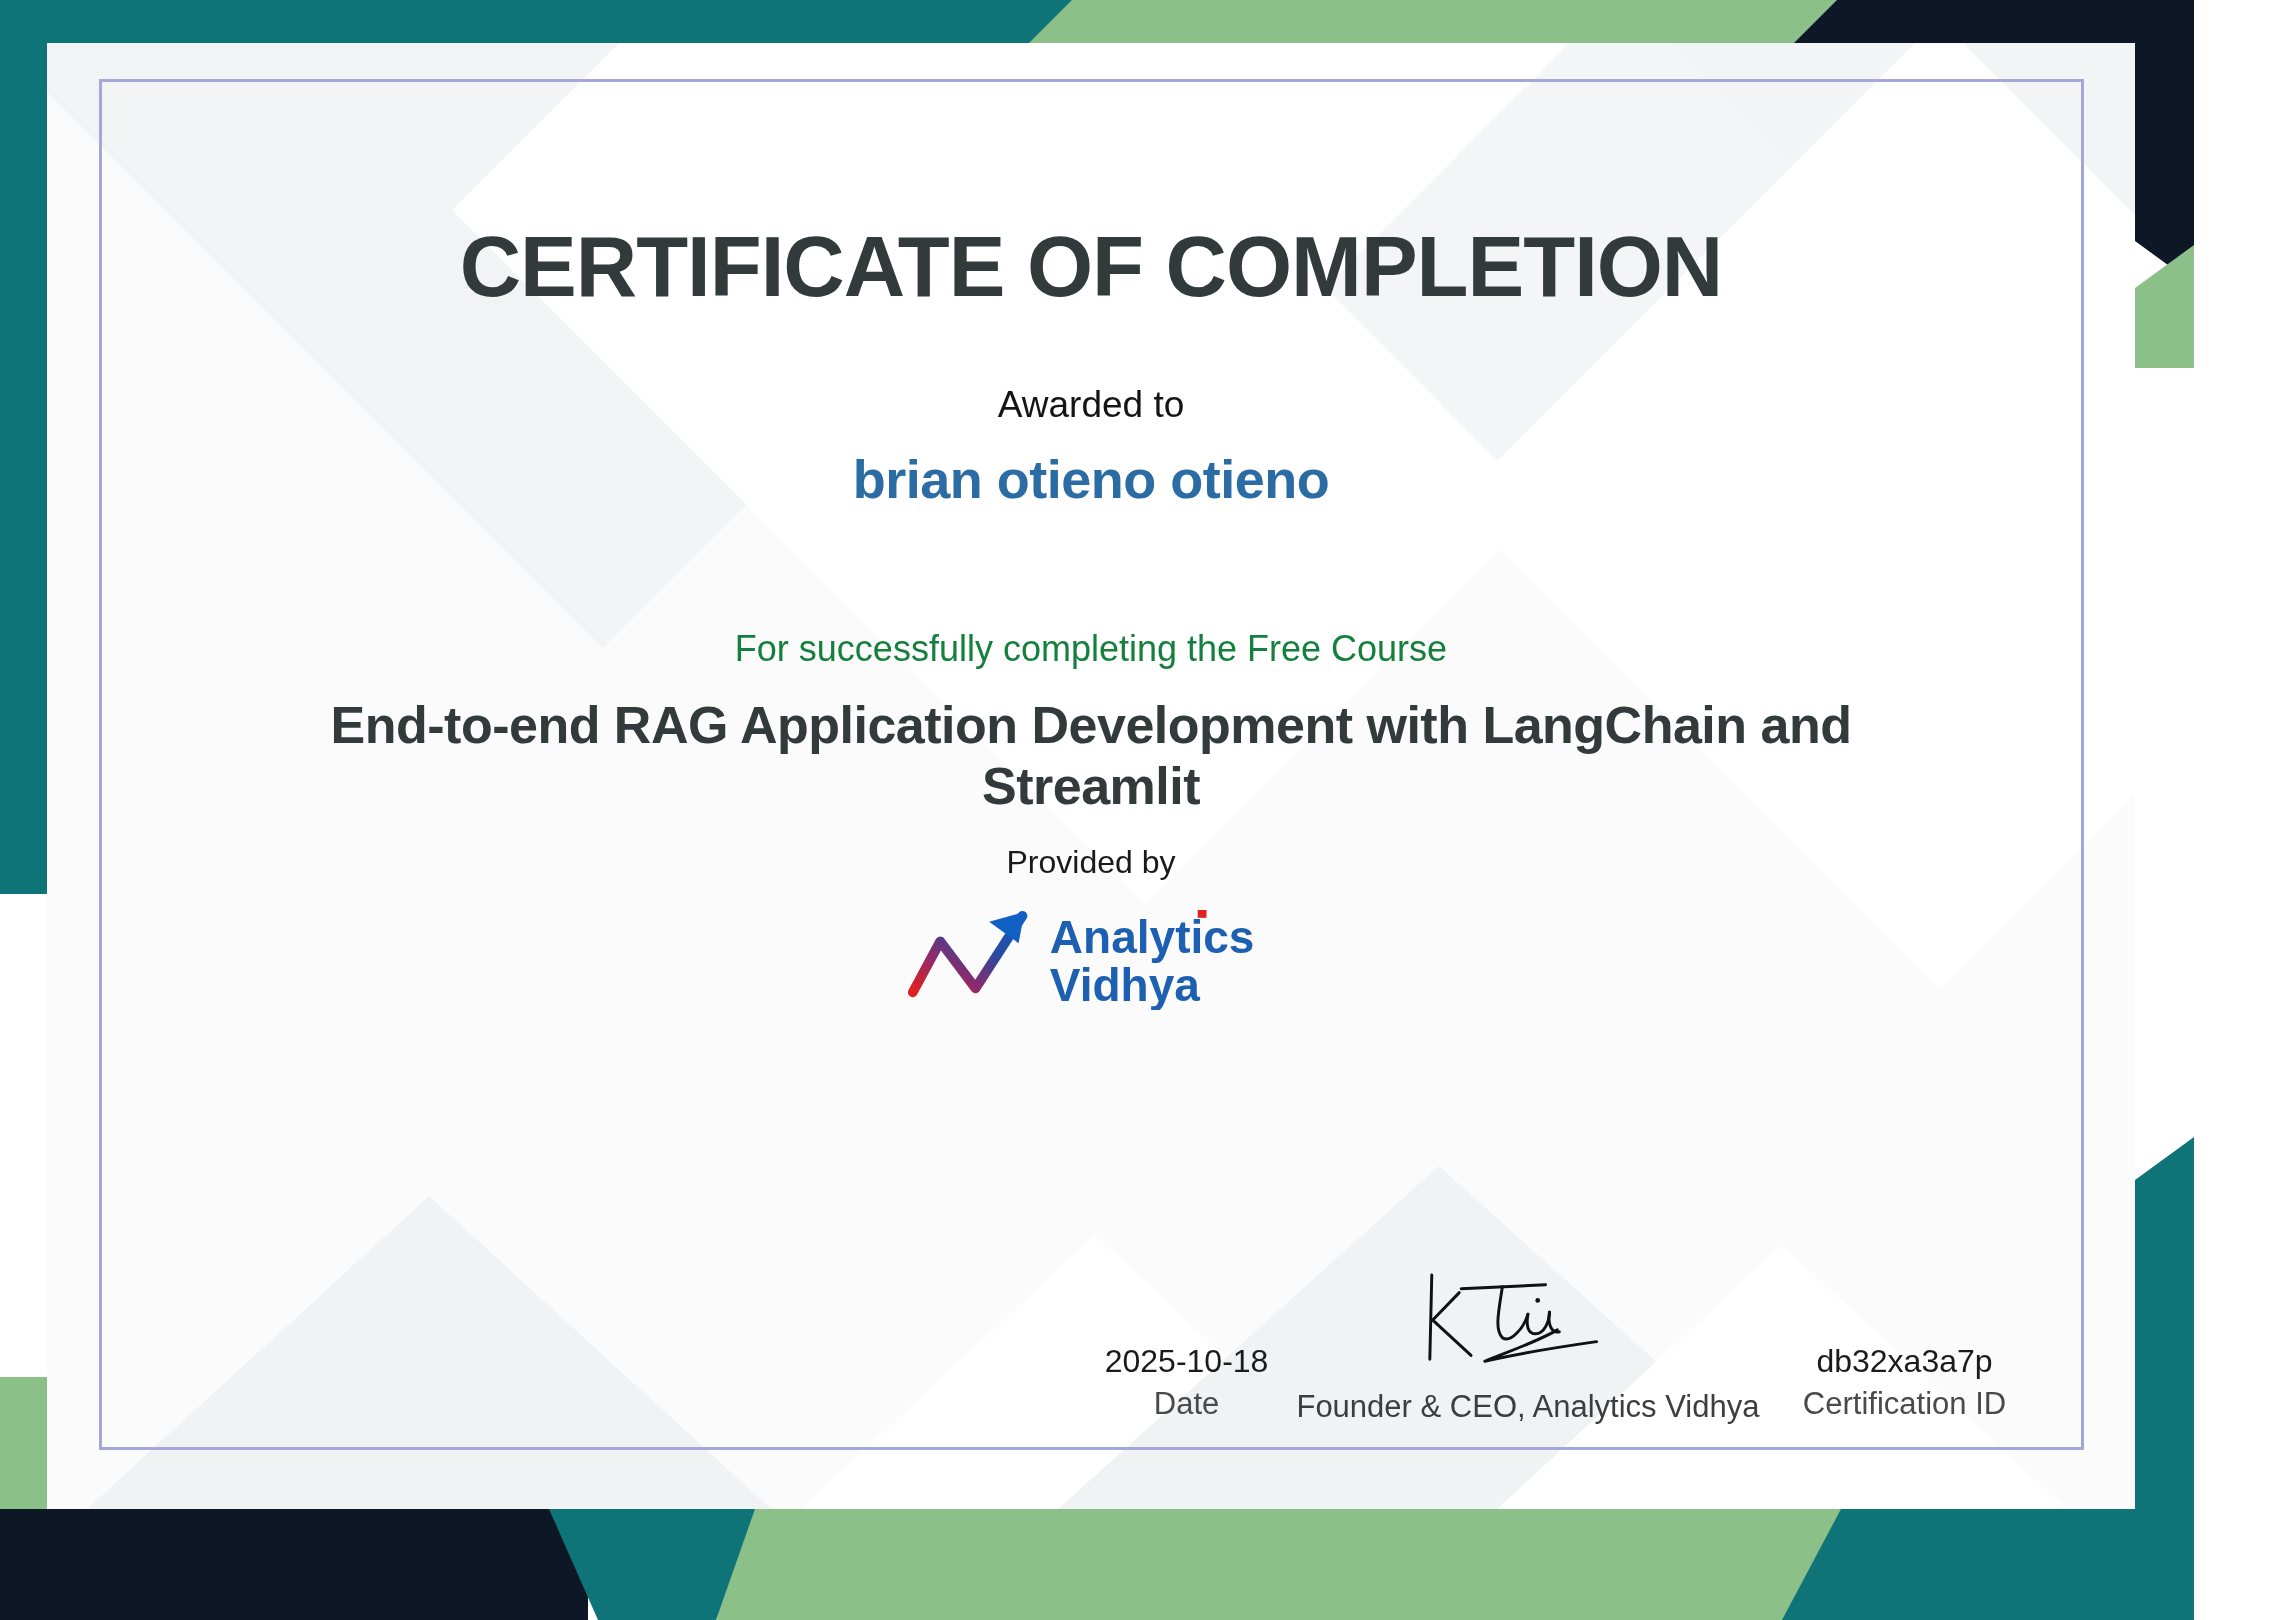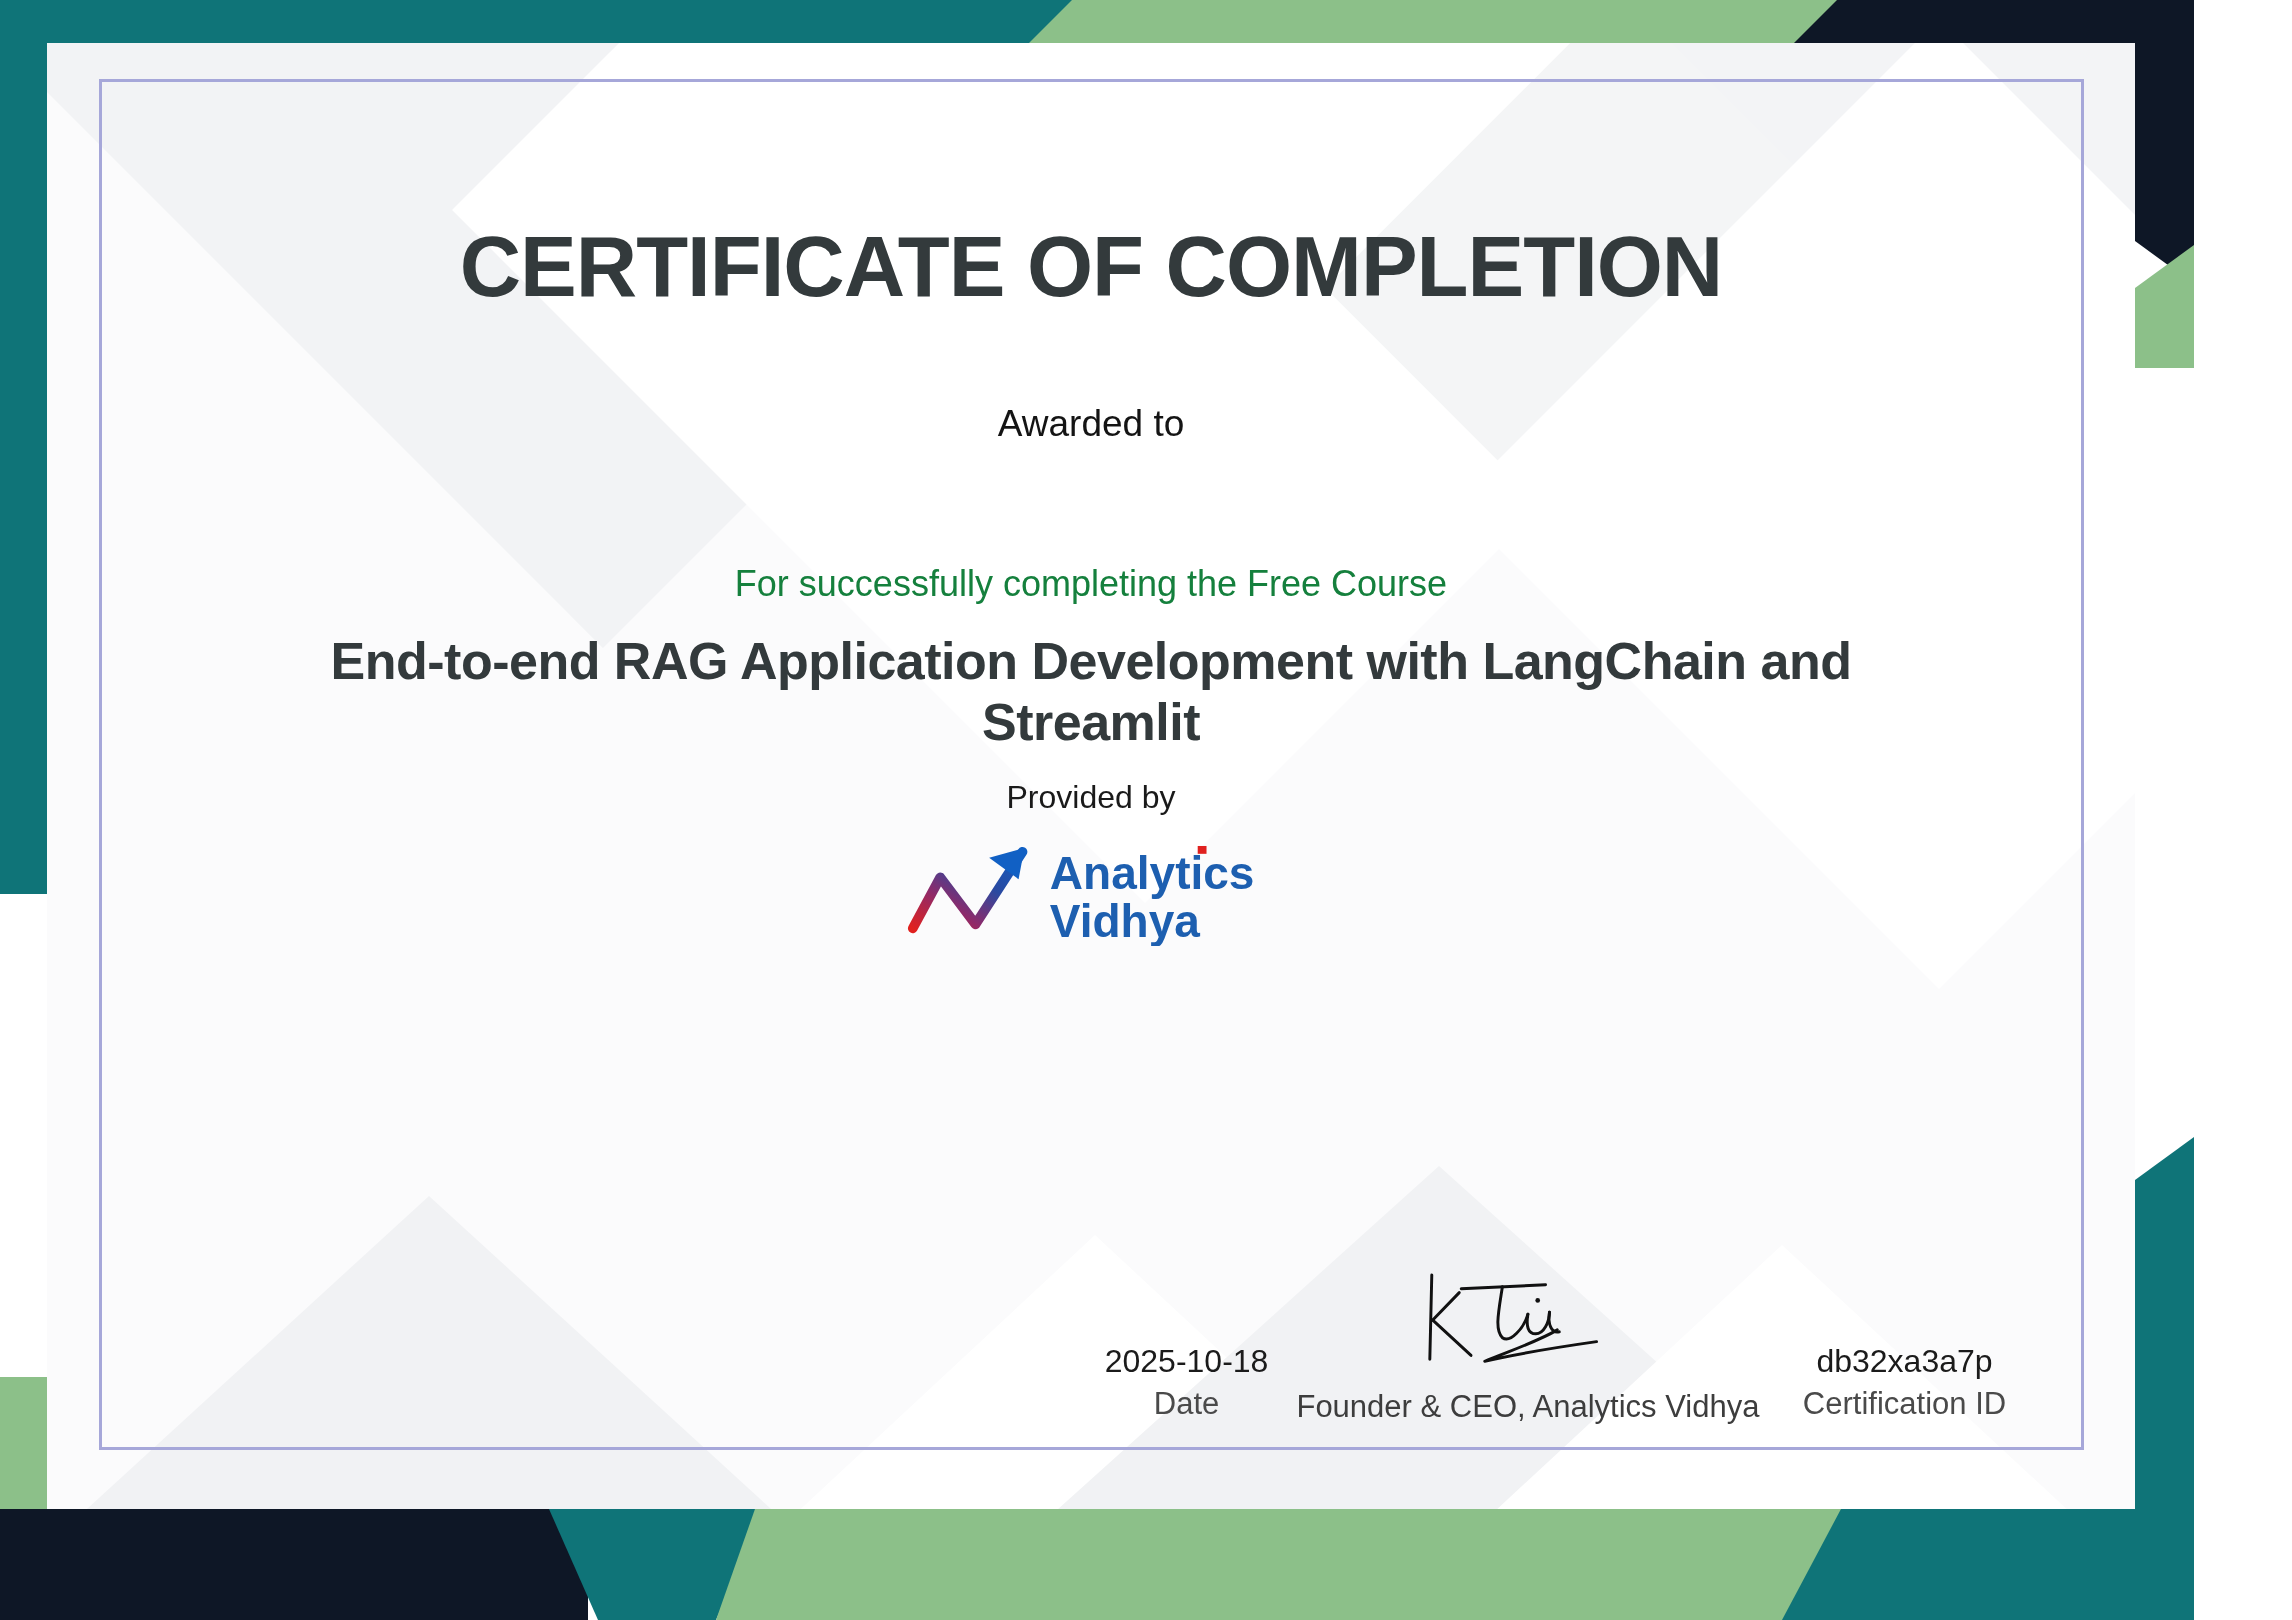--- a/index.html
+++ b/index.html
@@ -213,21 +213,21 @@
   .cert-title {
     margin-top: 181px;
     font-size: 85px;
     font-weight: bold;
     letter-spacing: -1px;
     color: #333a3c;
     line-height: 1;
   }
 
   .awarded-label {
-    margin-top: 94px;
+    margin-top: 75px;
     font-size: 37px;
     color: #141414;
     font-weight: normal;
   }
 
   .recipient-name {
     margin-top: 21.6px;
     font-size: 54px;
     font-weight: bold;
     color: #2b6ca5;
@@ -341,20 +341,21 @@
     <div class="wm wm-tri-r2"></div>
 
     <div class="inner-border"></div>
 
     <div class="content">
 
       <div class="cert-title">CERTIFICATE OF COMPLETION</div>
 
       <div class="awarded-label">Awarded to</div>
 
+      <div class="recipient-name">brian otieno otieno</div>
 
       <div class="completion-line">For successfully completing the Free Course</div>
 
       <div class="course-title">End-to-end RAG Application Development with LangChain and Streamlit</div>
 
       <div class="provided-label">Provided by</div>
 
       <div class="logo-wrap">
         <svg class="logo-svg" width="372" height="108" viewBox="0 0 380 110">
           <defs>

